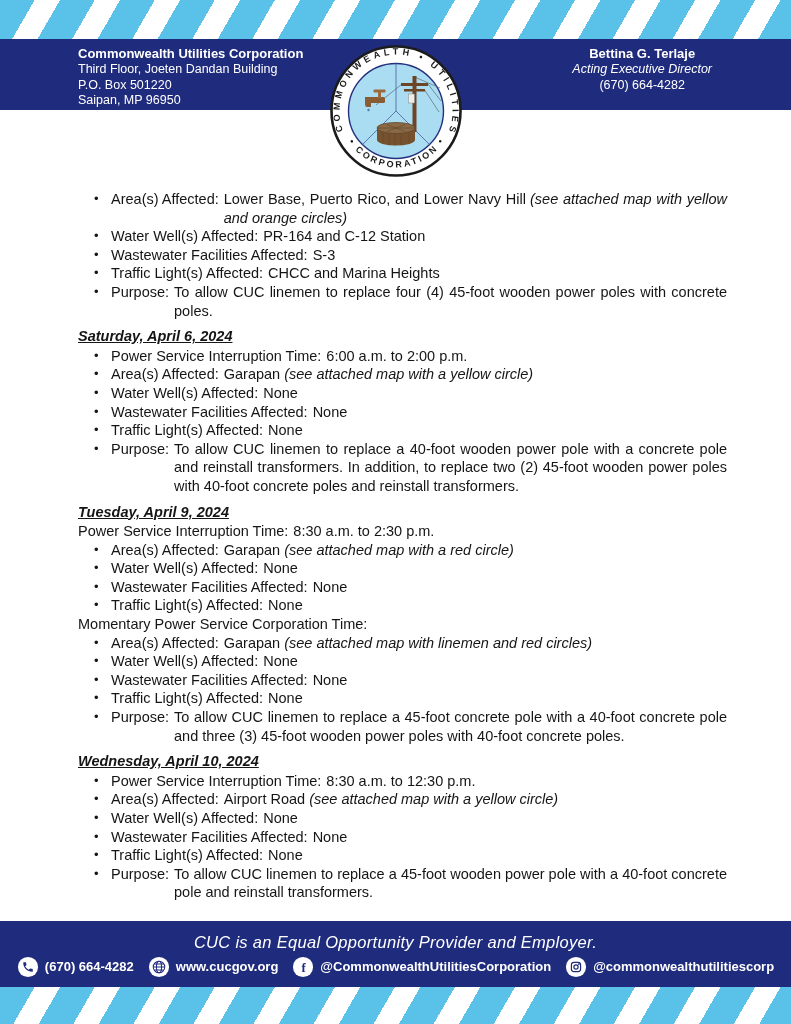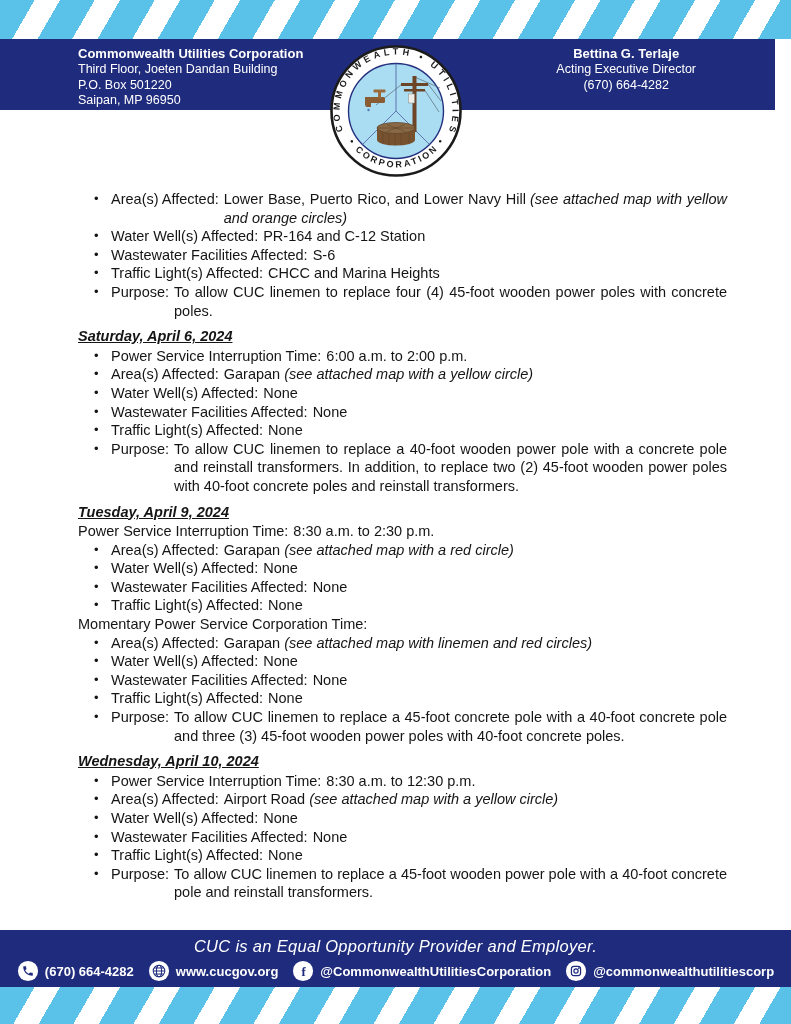--- a/index.html
+++ b/index.html
@@ -11,29 +11,29 @@
   }
   
   .stripes {
     position:absolute; left:0; right:0;
     background:repeating-linear-gradient(120deg, #5ac2e9 0 30px, #ffffff 30px 52px);
   }
   .stripes-top { top:0; height:39px; }
   .stripes-bottom { bottom:0; height:37px; }
   
   .header-band {
-    position:absolute; top:39px; left:0; right:16px; height:71px;
+    position:absolute; top:39px; left:0; right:0; height:71px;
     background:#1f2b7c; color:#ffffff;
     display:flex; justify-content:space-between;
     padding:7px 79px 0 78px;
   }
   .header-left { font-size:12.5px; line-height:15.8px; }
   .header-right { font-size:12.5px; line-height:15.8px; text-align:center; }
   .hdr-bold { font-weight:bold; font-size:13px; }
-  .hdr-italic { }
+  .hdr-italic { font-style:italic; }
   
   .logo {
     position:absolute; top:44px; left:50%; margin-left:-67px;
     width:134px; height:134px; z-index:5;
   }
   
   .doc-body {
     position:absolute; top:190px; left:0; right:0;
     padding:0 64px 0 78px;
     font-size:14.5px; line-height:18.6px;
@@ -43,21 +43,21 @@
   .heading { font-weight:bold; font-style:italic; margin-bottom:1px; }
   .heading span { text-decoration:underline; }
   .line { display:flex; align-items:flex-start; }
   .line.bullet { padding-left:16px; }
   .dot { width:17px; flex:none; font-size:13px; line-height:18.6px; }
   .lbl { font-weight:normal; white-space:nowrap; margin-right:5px; flex:none; }
   .val { flex:1; text-align:justify; }
   .note { font-style:italic; margin-left:4px; }
   
   .footer-band {
-    position:absolute; left:0; right:0; bottom:37px; height:57px;
+    position:absolute; left:0; right:0; bottom:37px; height:66px;
     background:#1f2b7c; color:#ffffff;
     display:flex; flex-direction:column; align-items:center; justify-content:center;
     gap:4px; padding-top:2px;
   }
   .eoe { font-style:italic; font-size:16.5px; letter-spacing:0.3px; }
   .contacts { display:flex; align-items:center; gap:14px; }
   .contact-item { display:flex; align-items:center; gap:6px; font-size:13px; font-weight:600; }
   .contact-item .cicon { width:22px; height:22px; display:block; }
 </style>
 </head>
@@ -155,21 +155,21 @@
           <span class="val"><span>Lower Base, Puerto Rico, and Lower Navy Hill</span><i class="note">(see attached map with yellow and orange circles)</i></span>
         </div>
         <div class="line bullet">
           <span class="dot">•</span>
           <span class="lbl">Water Well(s) Affected:</span>
           <span class="val"><span>PR-164 and C-12 Station</span></span>
         </div>
         <div class="line bullet">
           <span class="dot">•</span>
           <span class="lbl">Wastewater Facilities Affected:</span>
-          <span class="val"><span>S-6</span></span>
+          <span class="val"><span>S-3</span></span>
         </div>
         <div class="line bullet">
           <span class="dot">•</span>
           <span class="lbl">Traffic Light(s) Affected:</span>
           <span class="val"><span>CHCC and Marina Heights</span></span>
         </div>
         <div class="line bullet">
           <span class="dot">•</span>
           <span class="lbl">Purpose:</span>
           <span class="val"><span>To allow CUC linemen to replace four (4) 45-foot wooden power poles with concrete poles.</span></span>

